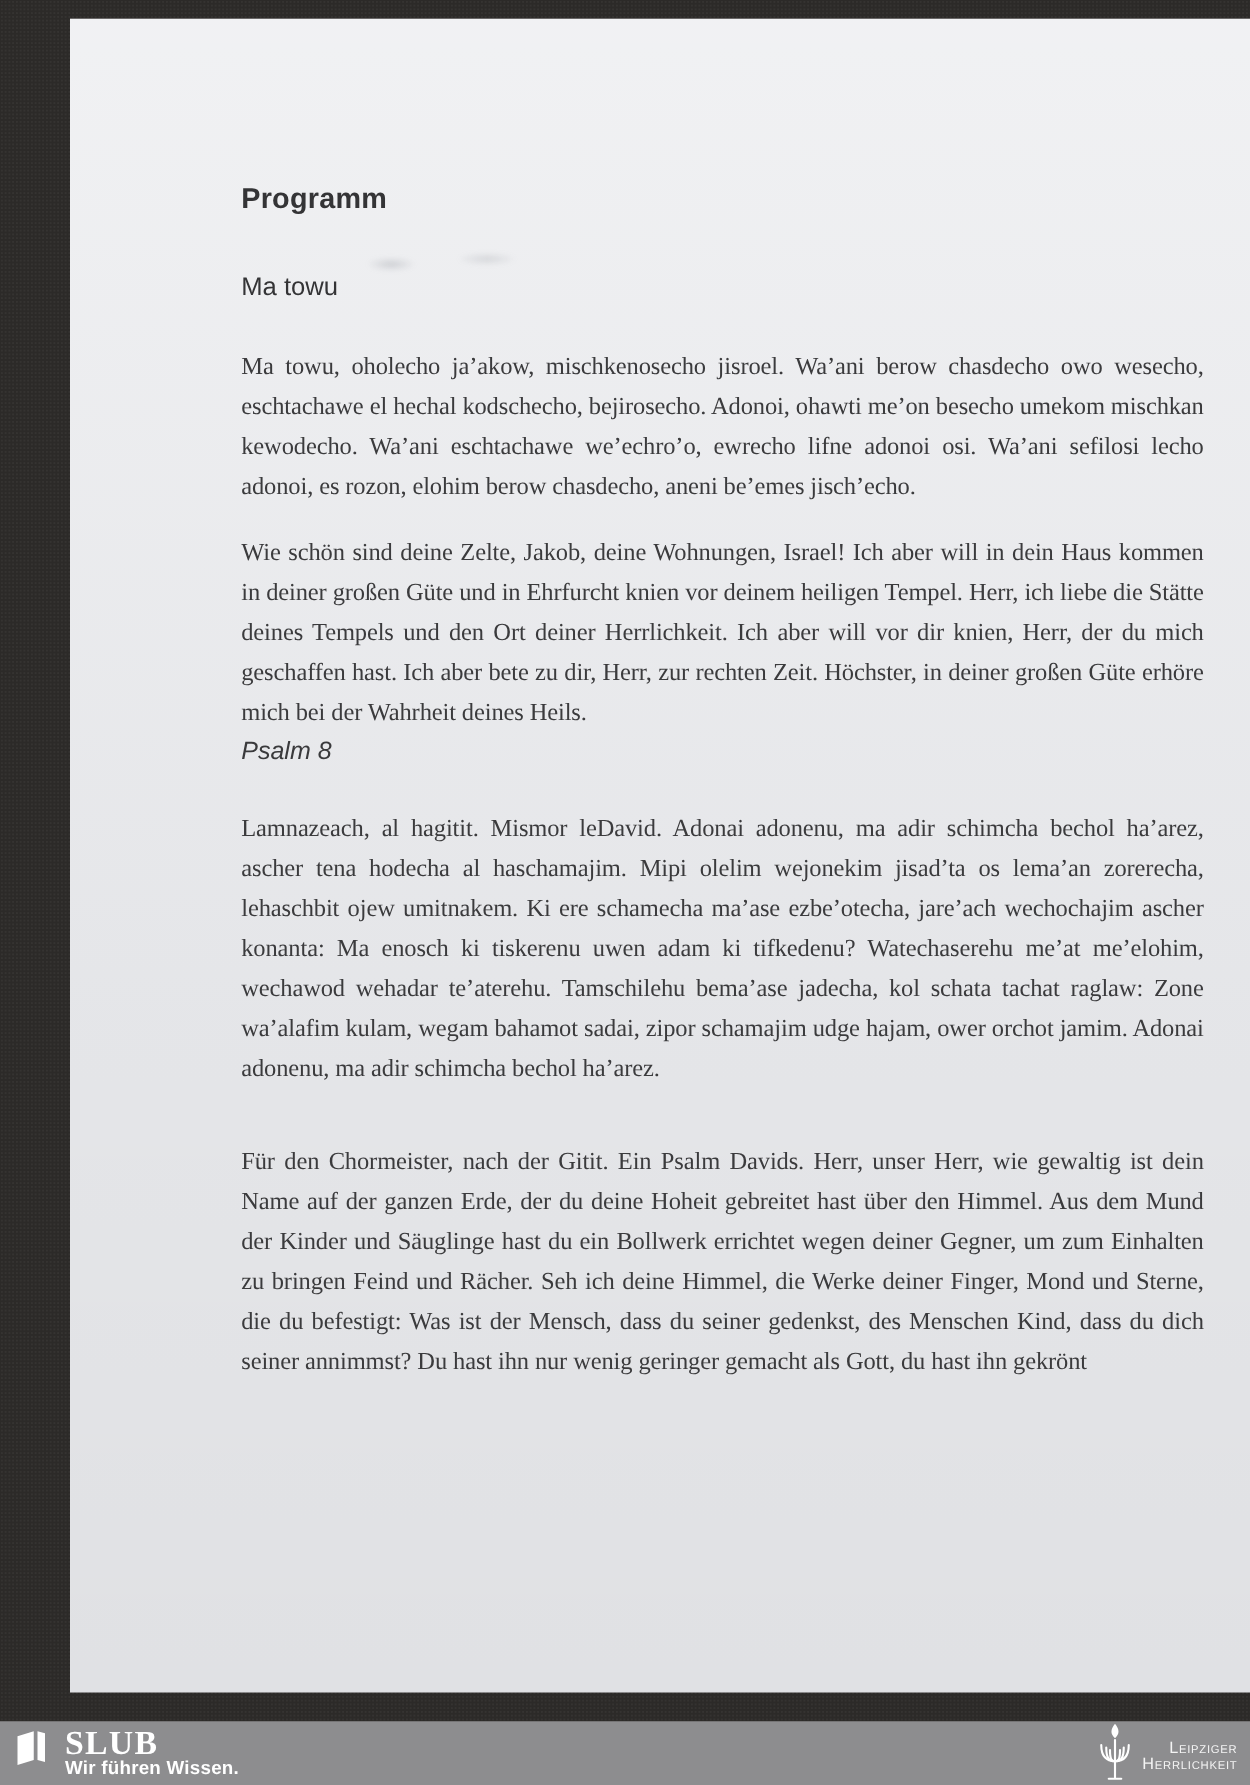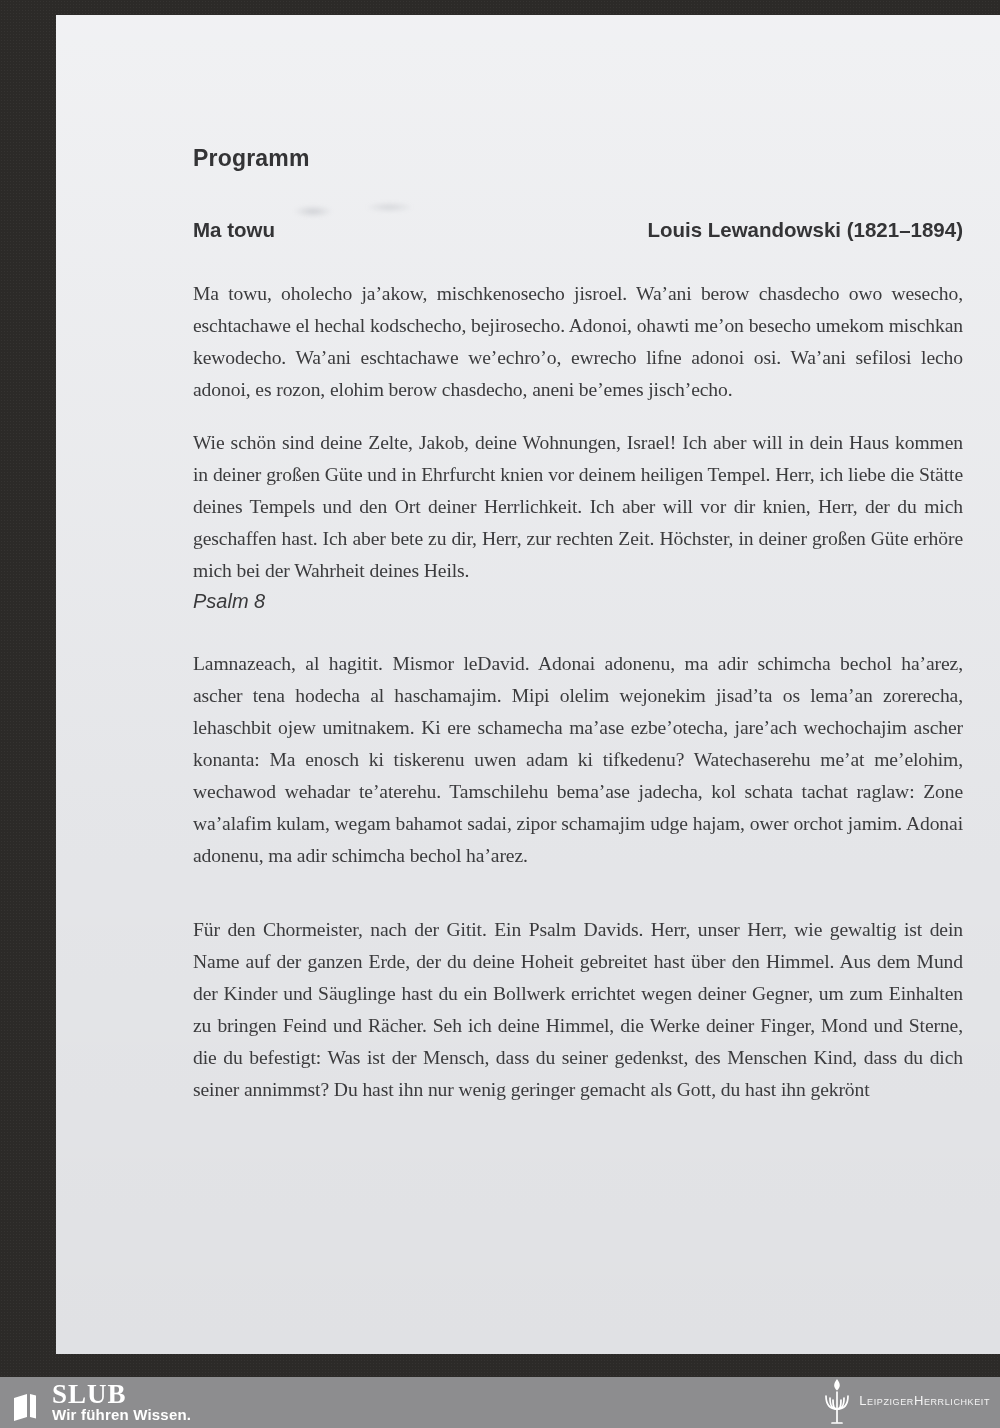--- a/index.html
+++ b/index.html
@@ -40,21 +40,21 @@
     font-weight: bold;
     color: #343436;
     margin: 0;
     letter-spacing: 0.2px;
   }
   .piece-header {
     display: flex;
     justify-content: space-between;
     align-items: flex-start;
     font-size: 20.5px;
-    font-weight: bold;
+    font-weight: normal;
     color: #343436;
     line-height: 27px;
   }
   .piece-header.first { margin-top: 44px; }
   .piece-header.second { margin-top: 44px; }
   .piece-subtitle {
     font-size: 20px;
     font-weight: normal;
     line-height: 28px;
     margin: 0;
@@ -95,21 +95,21 @@
     width: 100%;
     height: 51px;
     background: #8d8d8f;
     display: flex;
     align-items: center;
     justify-content: space-between;
     color: #ffffff;
   }
   .slub-group {
     display: flex;
-    align-items: flex-end;
+    align-items: flex-start;
     margin-left: 12px;
   }
   .slub-book-icon { margin-right: 10px; display: block; }
   .slub-text-col { display: flex; flex-direction: column; }
   .slub-name {
     font-family: "Liberation Serif", serif;
     font-weight: bold;
     font-size: 27px;
     line-height: 25px;
     letter-spacing: 1px;
@@ -125,43 +125,43 @@
     align-items: flex-end;
     margin-right: 10px;
   }
   .choir-menorah-icon {
     display: block;
     margin-right: 4px;
     margin-bottom: 2px;
   }
   .choir-text-col {
     display: flex;
+    flex-direction: column;
     align-items: flex-end;
-    margin-bottom: 20px;
+    margin-bottom: 10px;
   }
   .choir-line {
     font-variant: small-caps;
     font-size: 13px;
     line-height: 13px;
     letter-spacing: 0.6px;
     color: #f4f4f4;
   }
 </style>
 </head>
 <body>
 
 <div class="scan-bg">
 
   <div class="paper">
 
     <h1 class="page-title">Programm</h1>
 
     <div class="piece-header first">
       <span>Ma towu</span>
-      <span>Louis Lewandowski (1821–1894)</span>
     </div>
 
     <p class="body-text mt-para">Ma towu, oholecho ja’akow, mischkenosecho jisroel. Wa’ani berow chasdecho owo wesecho, eschtachawe el hechal kodschecho, bejirosecho. Adonoi, ohawti me’on besecho umekom mischkan kewodecho. Wa’ani eschtachawe we’echro’o, ewrecho lifne adonoi osi. Wa’ani sefilosi lecho adonoi, es rozon, elohim berow chasdecho, aneni be’emes jisch’echo.</p>
     <p class="body-text mt-para-sm">Wie schön sind deine Zelte, Jakob, deine Wohnungen, Israel! Ich aber will in dein Haus kommen in deiner großen Güte und in Ehrfurcht knien vor deinem heiligen Tempel. Herr, ich liebe die Stätte deines Tempels und den Ort deiner Herrlichkeit. Ich aber will vor dir knien, Herr, der du mich geschaffen hast. Ich aber bete zu dir, Herr, zur rechten Zeit. Höchster, in deiner großen Güte erhöre mich bei der Wahrheit deines Heils.</p>
 
     <p class="piece-subtitle">Psalm 8</p>
 
     <p class="body-text mt-para-lg">Lamnazeach, al hagitit. Mismor leDavid. Adonai adonenu, ma adir schimcha bechol ha’arez, ascher tena hodecha al haschamajim. Mipi olelim wejonekim jisad’ta os lema’an zorerecha, lehaschbit ojew umitnakem. Ki ere schamecha ma’ase ezbe’otecha, jare’ach wechochajim ascher konanta: Ma enosch ki tiskerenu uwen adam ki tifkedenu? Watechaserehu me’at me’elohim, wechawod wehadar te’aterehu. Tamschilehu bema’ase jadecha, kol schata tachat raglaw: Zone wa’alafim kulam, wegam bahamot sadai, zipor schamajim udge hajam, ower orchot jamim. Adonai adonenu, ma adir schimcha bechol ha’arez.</p>
     <p class="body-text mt-para-xl">Für den Chormeister, nach der Gitit. Ein Psalm Davids. Herr, unser Herr, wie gewaltig ist dein Name auf der ganzen Erde, der du deine Hoheit gebreitet hast über den Himmel. Aus dem Mund der Kinder und Säuglinge hast du ein Bollwerk errichtet wegen deiner Gegner, um zum Einhalten zu bringen Feind und Rächer. Seh ich deine Himmel, die Werke deiner Finger, Mond und Sterne, die du befestigt: Was ist der Mensch, dass du seiner gedenkst, des Menschen Kind, dass du dich seiner annimmst? Du hast ihn nur wenig geringer gemacht als Gott, du hast ihn gekrönt</p>
 

